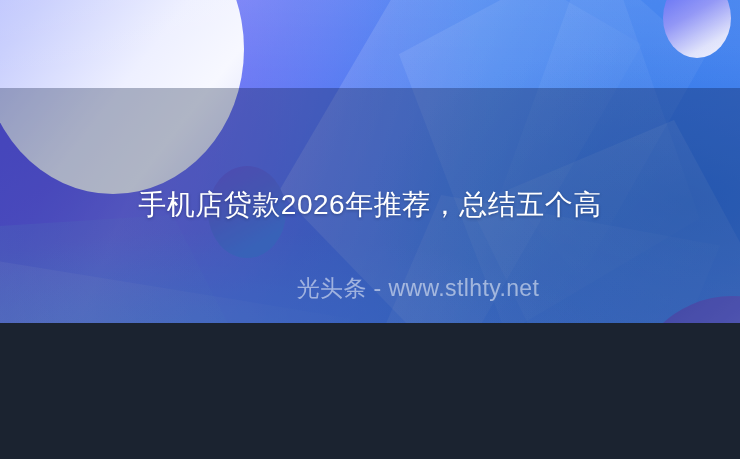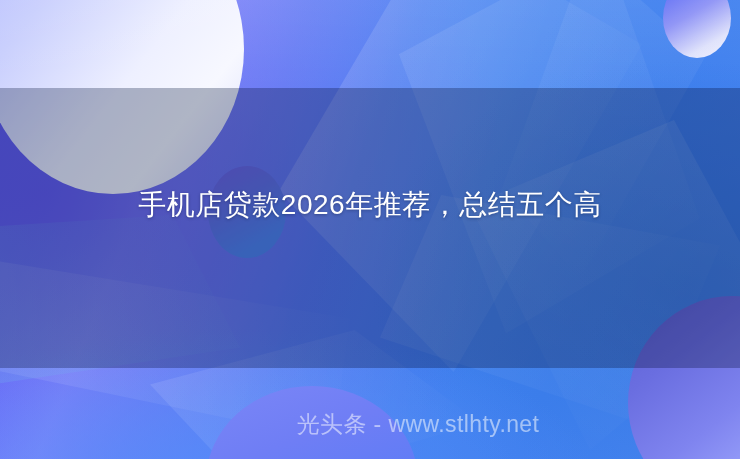--- a/index.html
+++ b/index.html
@@ -2,21 +2,21 @@
 <html><head>
 <meta charset="utf-8">
 <title>手机店贷款2026年推荐</title>
 <style>
   html,body{margin:0;padding:0;background:#1b2330;}
   *{box-sizing:border-box;}
 
   #poster{
     position:relative;
     width:740px;
-    height:459px;
+    height:323px;
     overflow:hidden;
     font-family:"Liberation Sans","DejaVu Sans",sans-serif;
     background:#3f7fe8;
   }
 
   
   .layer{position:absolute;inset:0;}
 
   #base-gradient{
     background:

